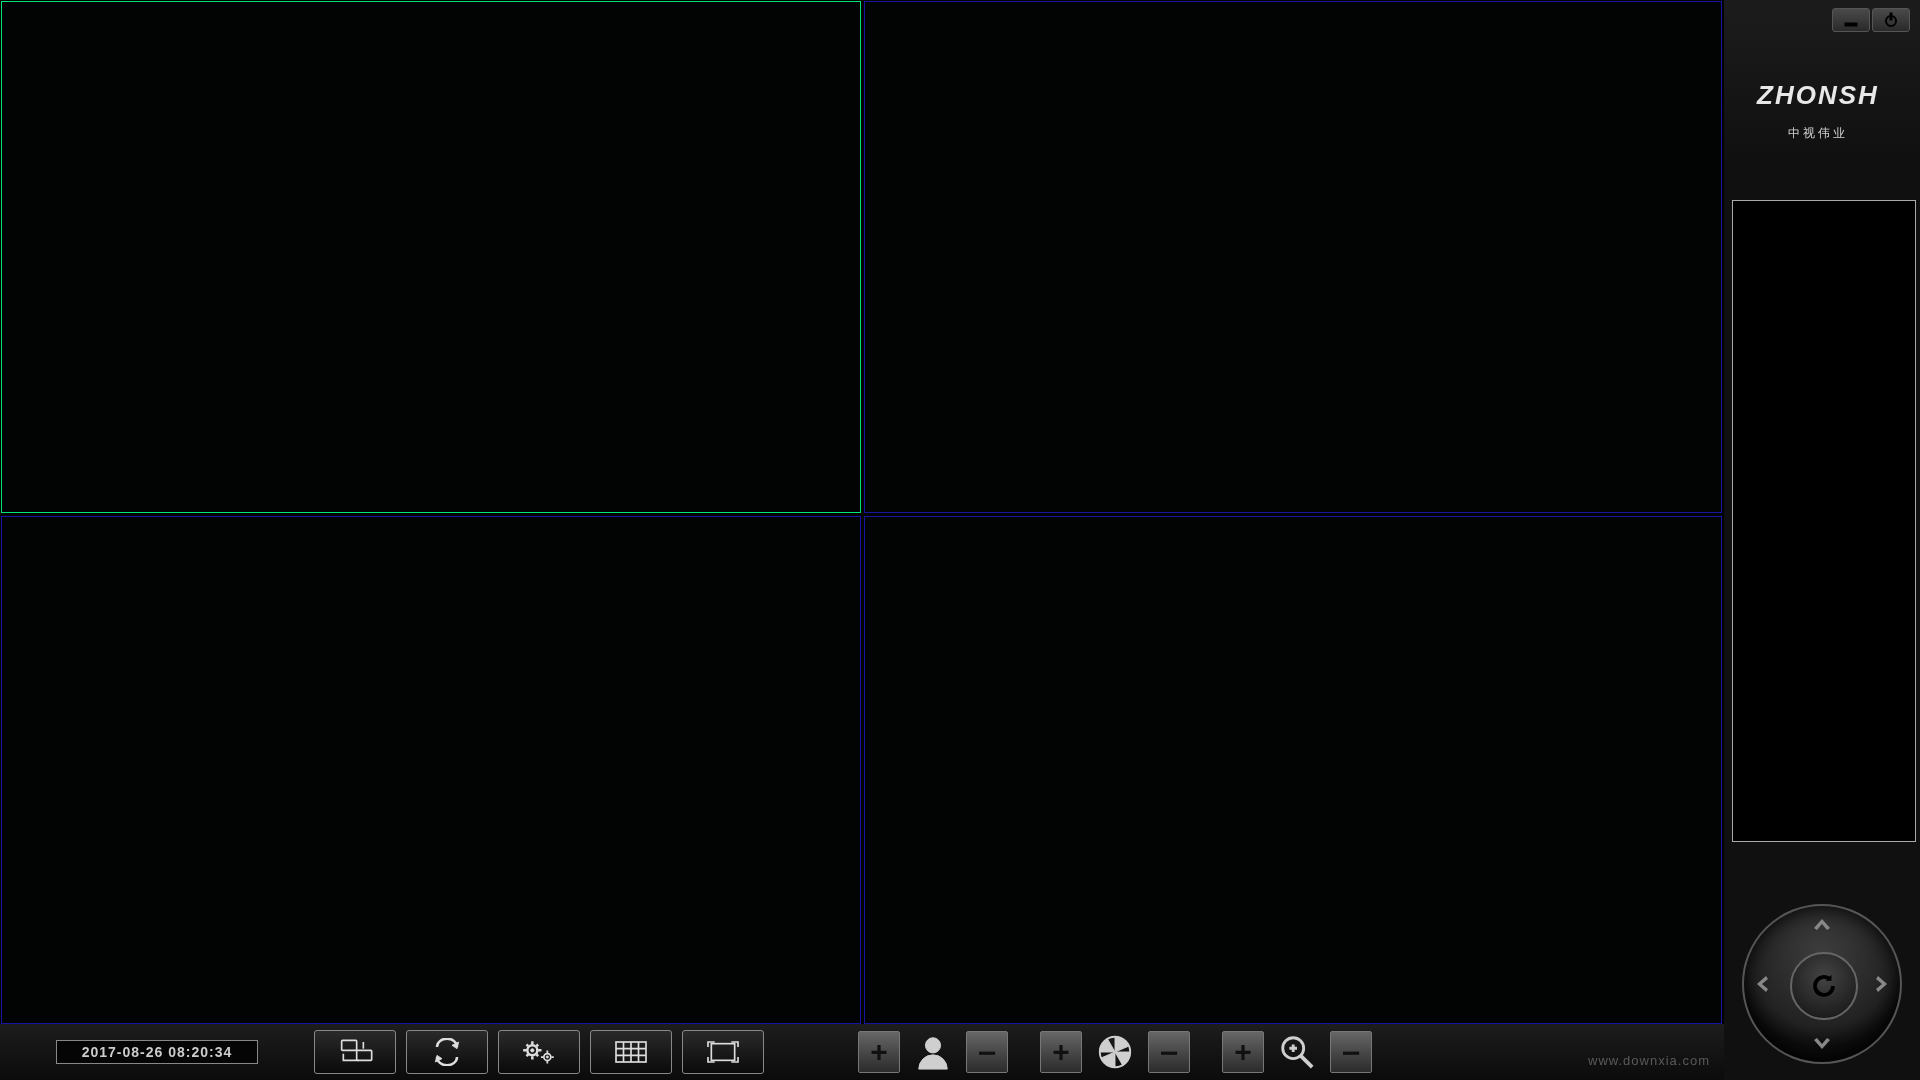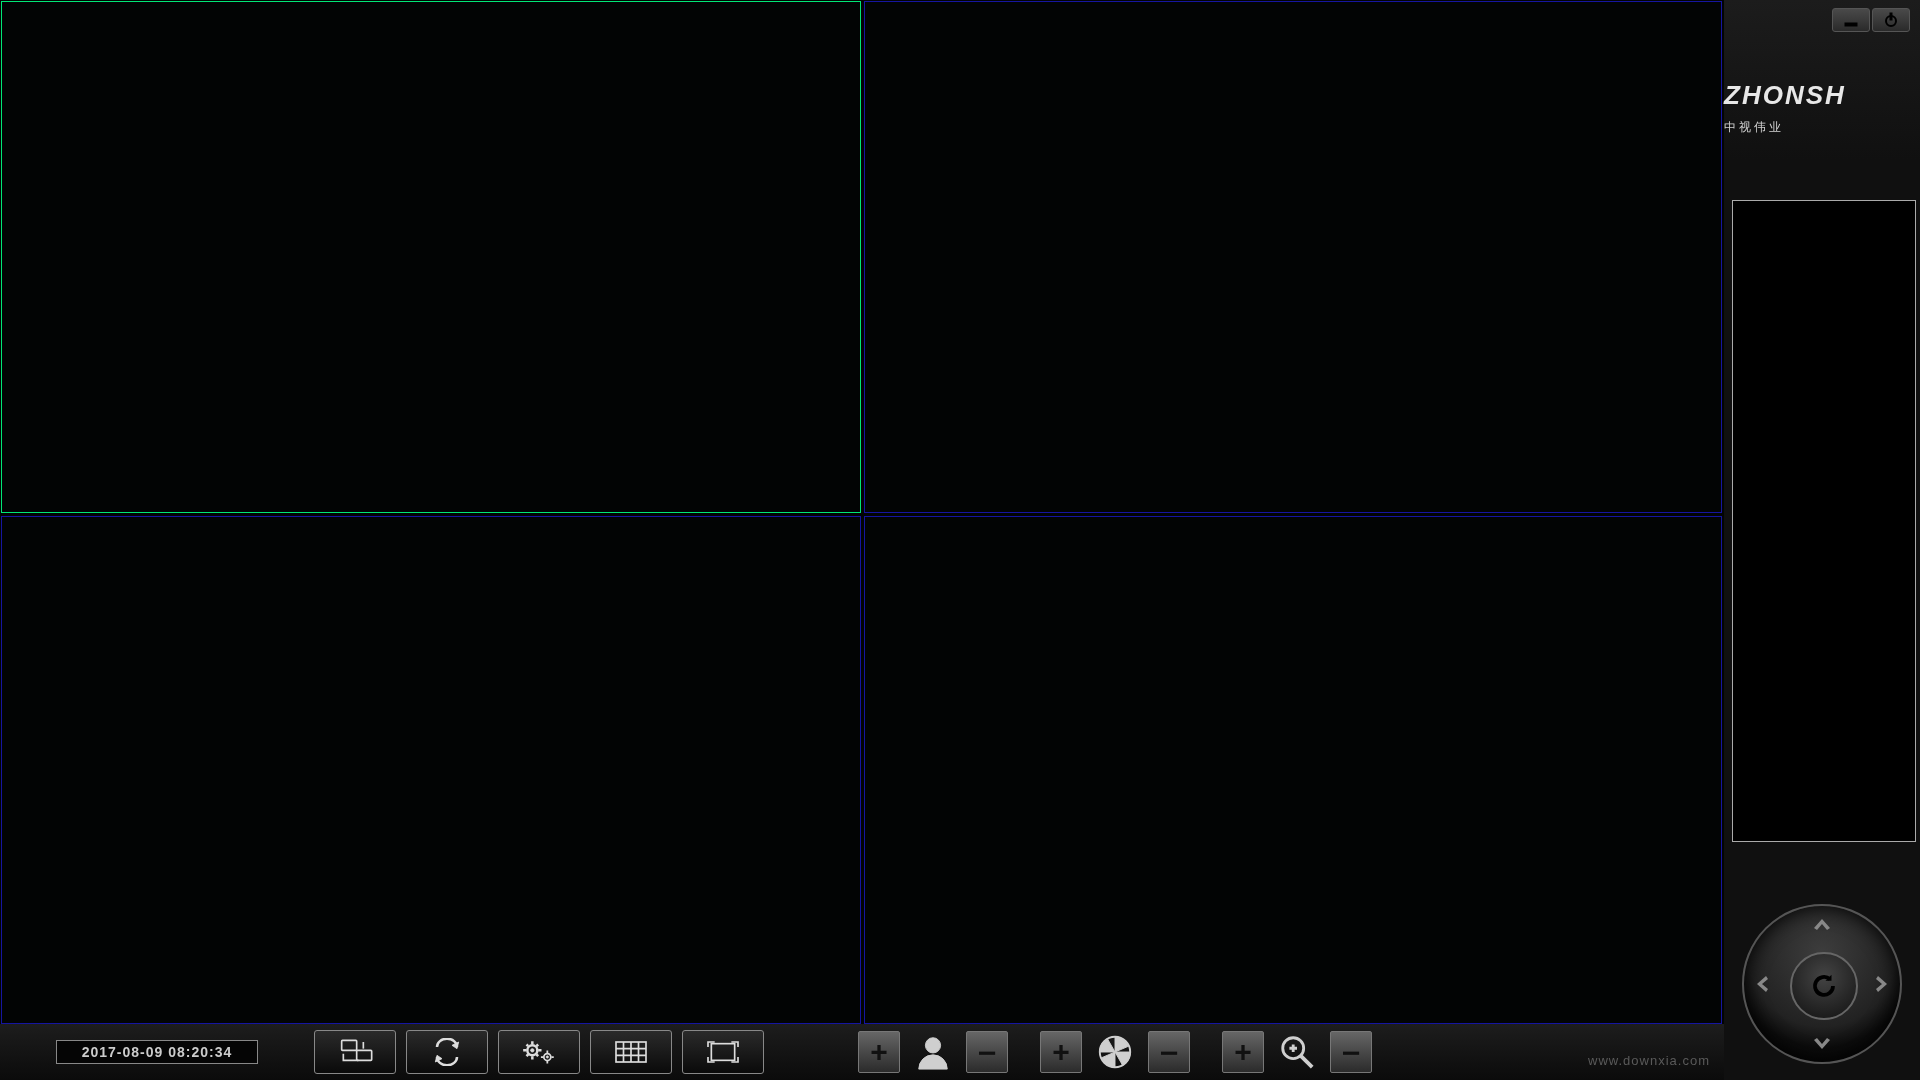--- a/index.html
+++ b/index.html
@@ -9,23 +9,23 @@
   .cell{position:absolute;box-sizing:border-box}
   .cell-1{left:1px;top:1px;width:860px;height:512px;border:1px solid #00e676}
   .cell-2{left:864px;top:1px;width:858px;height:512px;border:1px solid #1515a0}
   .cell-3{left:1px;top:516px;width:860px;height:508px;border:1px solid #1515a0}
   .cell-4{left:864px;top:516px;width:858px;height:508px;border:1px solid #1515a0}
   
   .sidebar{position:absolute;right:0;top:0;width:196px;height:1080px;background:linear-gradient(#1c1c1c,#101010 160px,#101010)}
   .sys-btns{position:absolute;top:8px;right:10px;display:flex}
   .sys-btn{width:36px;height:22px;margin-left:2px;background:linear-gradient(#4a4a4a,#2a2a2a);border:1px solid #555;border-radius:3px;display:flex;align-items:center;justify-content:center;cursor:pointer}
   .sys-btn svg{width:16px;height:16px;fill:#000;stroke:#000}
-  .brand{position:absolute;top:80px;left:0;right:8px;text-align:left}
+  .brand{position:absolute;top:80px;left:0;right:8px;text-align:center}
   .brand-main{color:#e8e8e8;font-size:26px;font-weight:700;font-style:italic;letter-spacing:2px;font-family:Arial,sans-serif}
-  .brand-sub{color:#d0d0d0;font-size:12px;letter-spacing:3px;display:block;margin-top:8px}
+  .brand-sub{color:#d0d0d0;font-size:12px;letter-spacing:3px;display:block;margin-top:14px}
   .device-list{position:absolute;top:200px;left:8px;right:4px;height:640px;background:#000;border:1px solid #aaa}
   .ptz-wrap{position:absolute;bottom:6px;left:0;right:0;height:180px;display:flex;align-items:center;justify-content:center}
   .ptz{position:relative;width:160px;height:160px}
   .ptz-ring{position:absolute;inset:0;border-radius:50%;background:radial-gradient(circle at 50% 30%,#3d3d3d 0,#222 55%,#0c0c0c 70%,#000 100%);border:2px solid #555;box-shadow:inset 0 0 20px #000}
   .ptz-center{position:absolute;left:50%;top:50%;width:64px;height:64px;margin-left:-32px;margin-top:-32px;border-radius:50%;background:radial-gradient(circle at 50% 35%,#444,#111);border:2px solid #666;display:flex;align-items:center;justify-content:center;cursor:pointer}
   .ptz-center svg{width:30px;height:30px;fill:none;stroke:#000;stroke-width:5}
   .ptz-arrow{position:absolute;width:28px;height:28px;display:flex;align-items:center;justify-content:center;cursor:pointer}
   .ptz-arrow svg{width:20px;height:20px;fill:#888}
   .ptz-up{left:50%;top:6px;margin-left:-14px}
   .ptz-down{left:50%;bottom:6px;margin-left:-14px}
@@ -104,21 +104,21 @@
           <svg viewBox="0 0 40 40">
               <path d="M32 20a12 12 0 1 1-4-9" fill="none"></path>
               <path d="M30 5 L30 13 L22 13 Z" fill="#000" stroke="none"></path>
             </svg>
         </div>
       </div>
     </div>
   </div>
 
   <div class="bottom-bar">
-    <div class="datetime-box">2017-08-09 08:20:34</div>
+    <div class="datetime-box">2017-08-26 08:20:34</div>
 
     <div class="tb-group">
       <div class="tb-btn">
         <svg viewBox="0 0 48 32">
             <rect x="8" y="2" width="18" height="12" rx="1" fill="none" stroke-width="2"></rect>
             <rect x="26" y="14" width="18" height="12" rx="1" fill="none" stroke-width="2"></rect>
             <path d="M10 18 L10 26 L28 26" fill="none" stroke-width="2"></path>
             <path d="M34 4 L34 12" fill="none" stroke-width="2"></path>
           </svg>
       </div>

